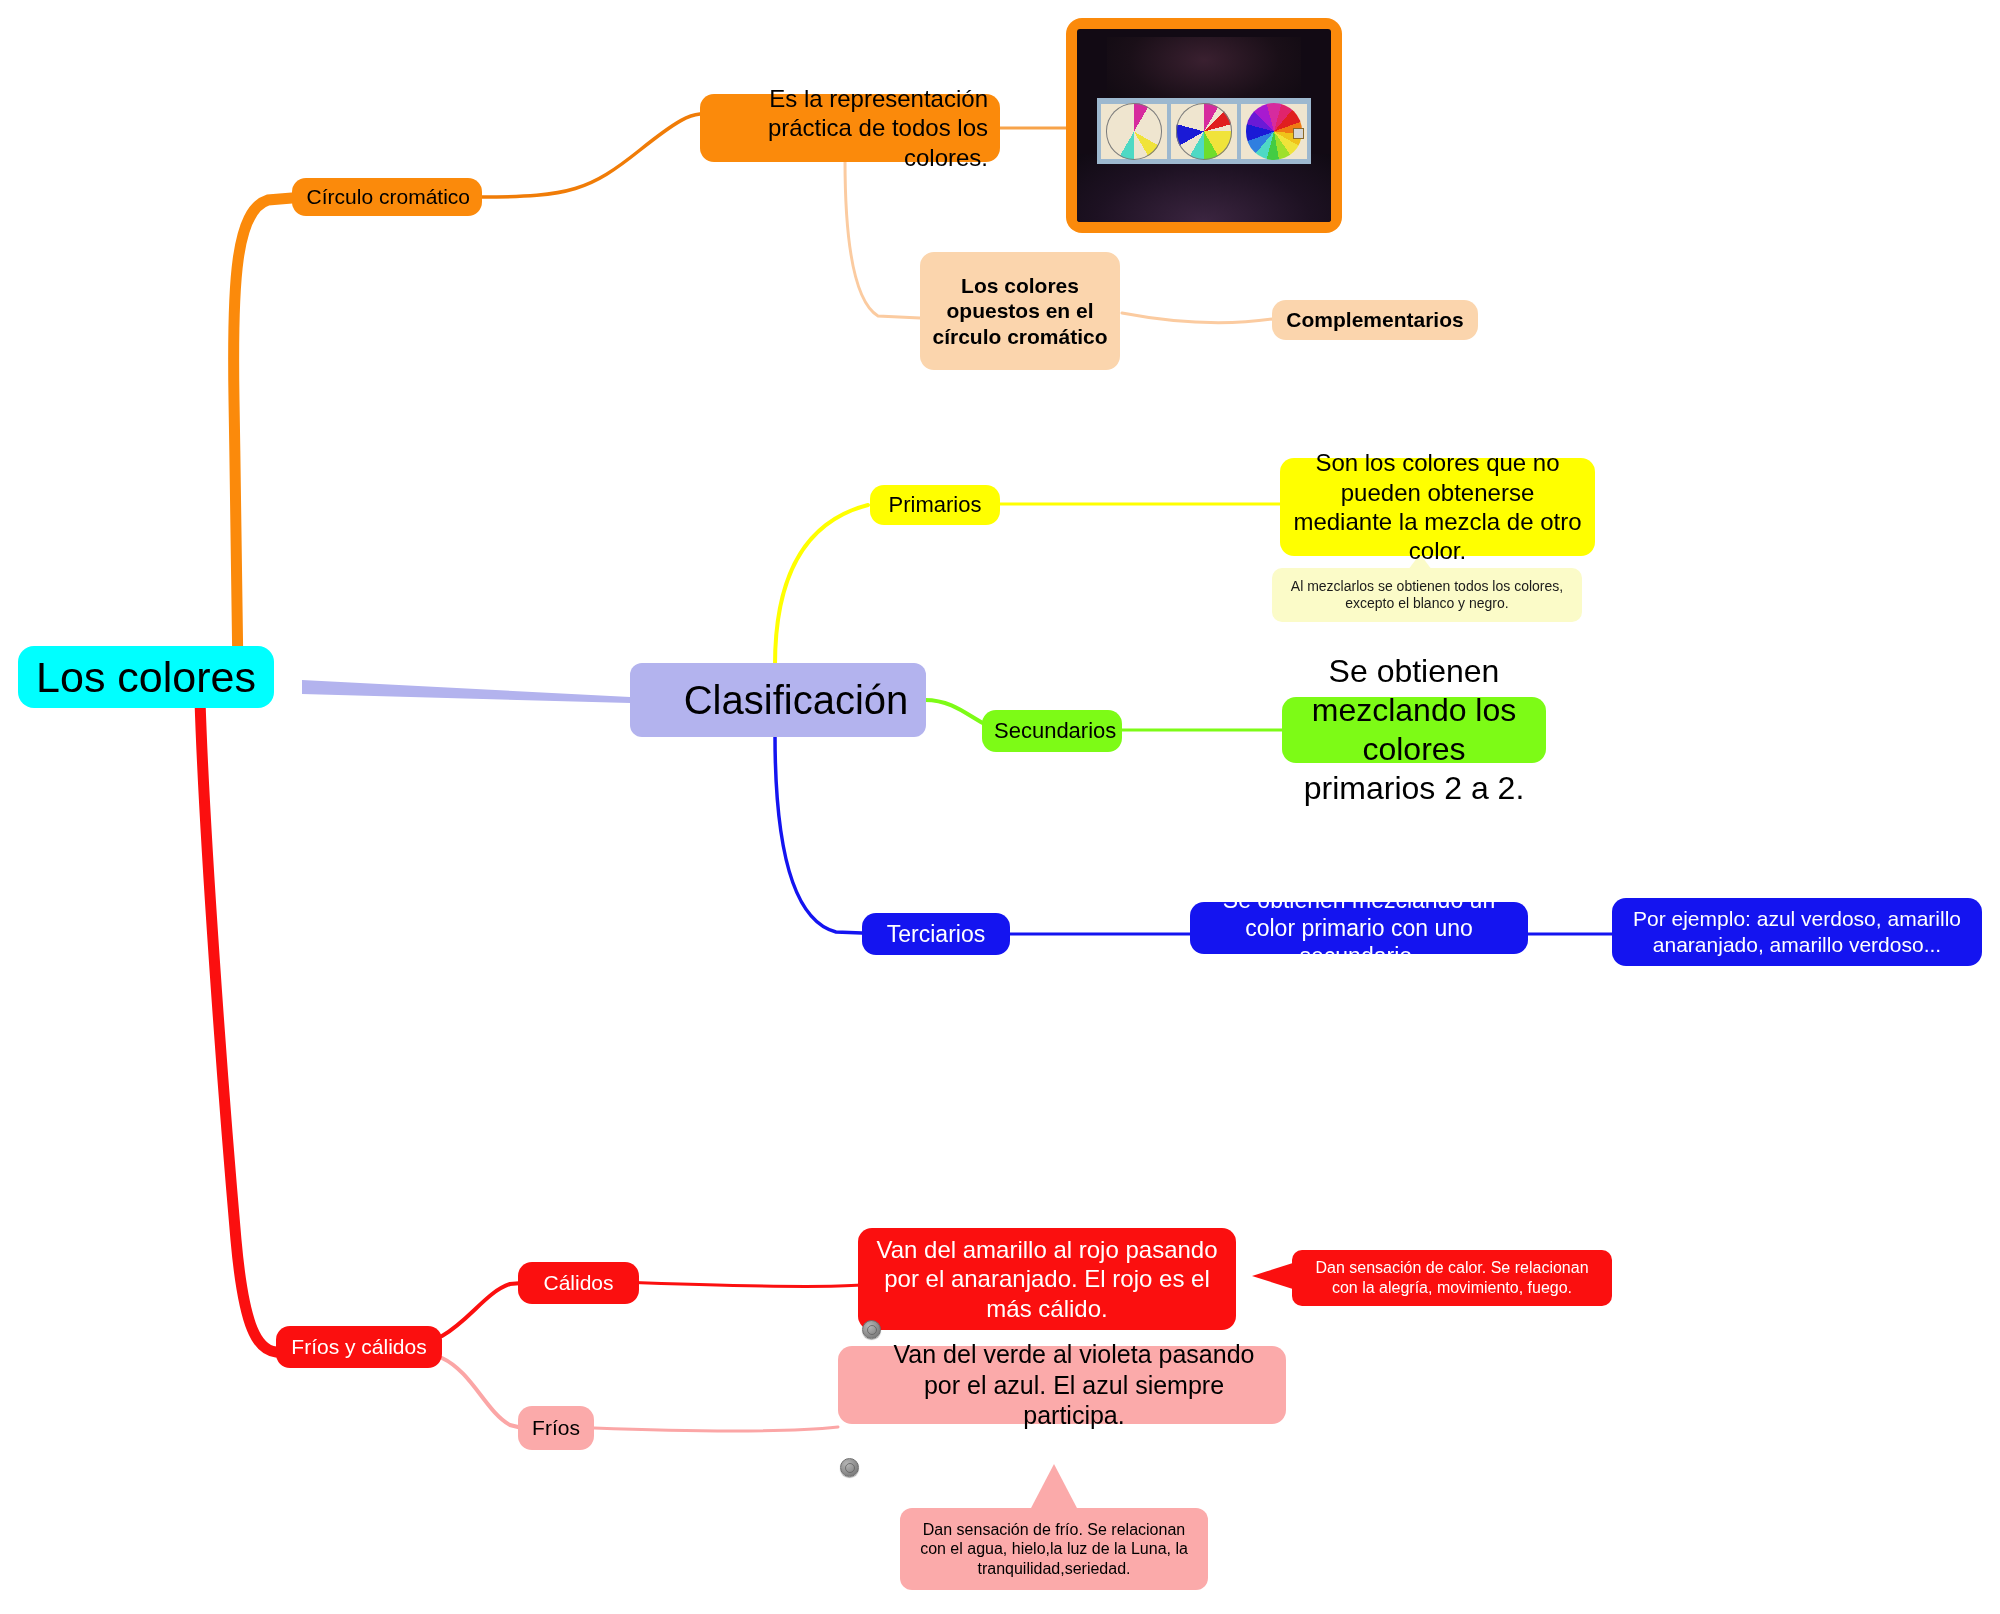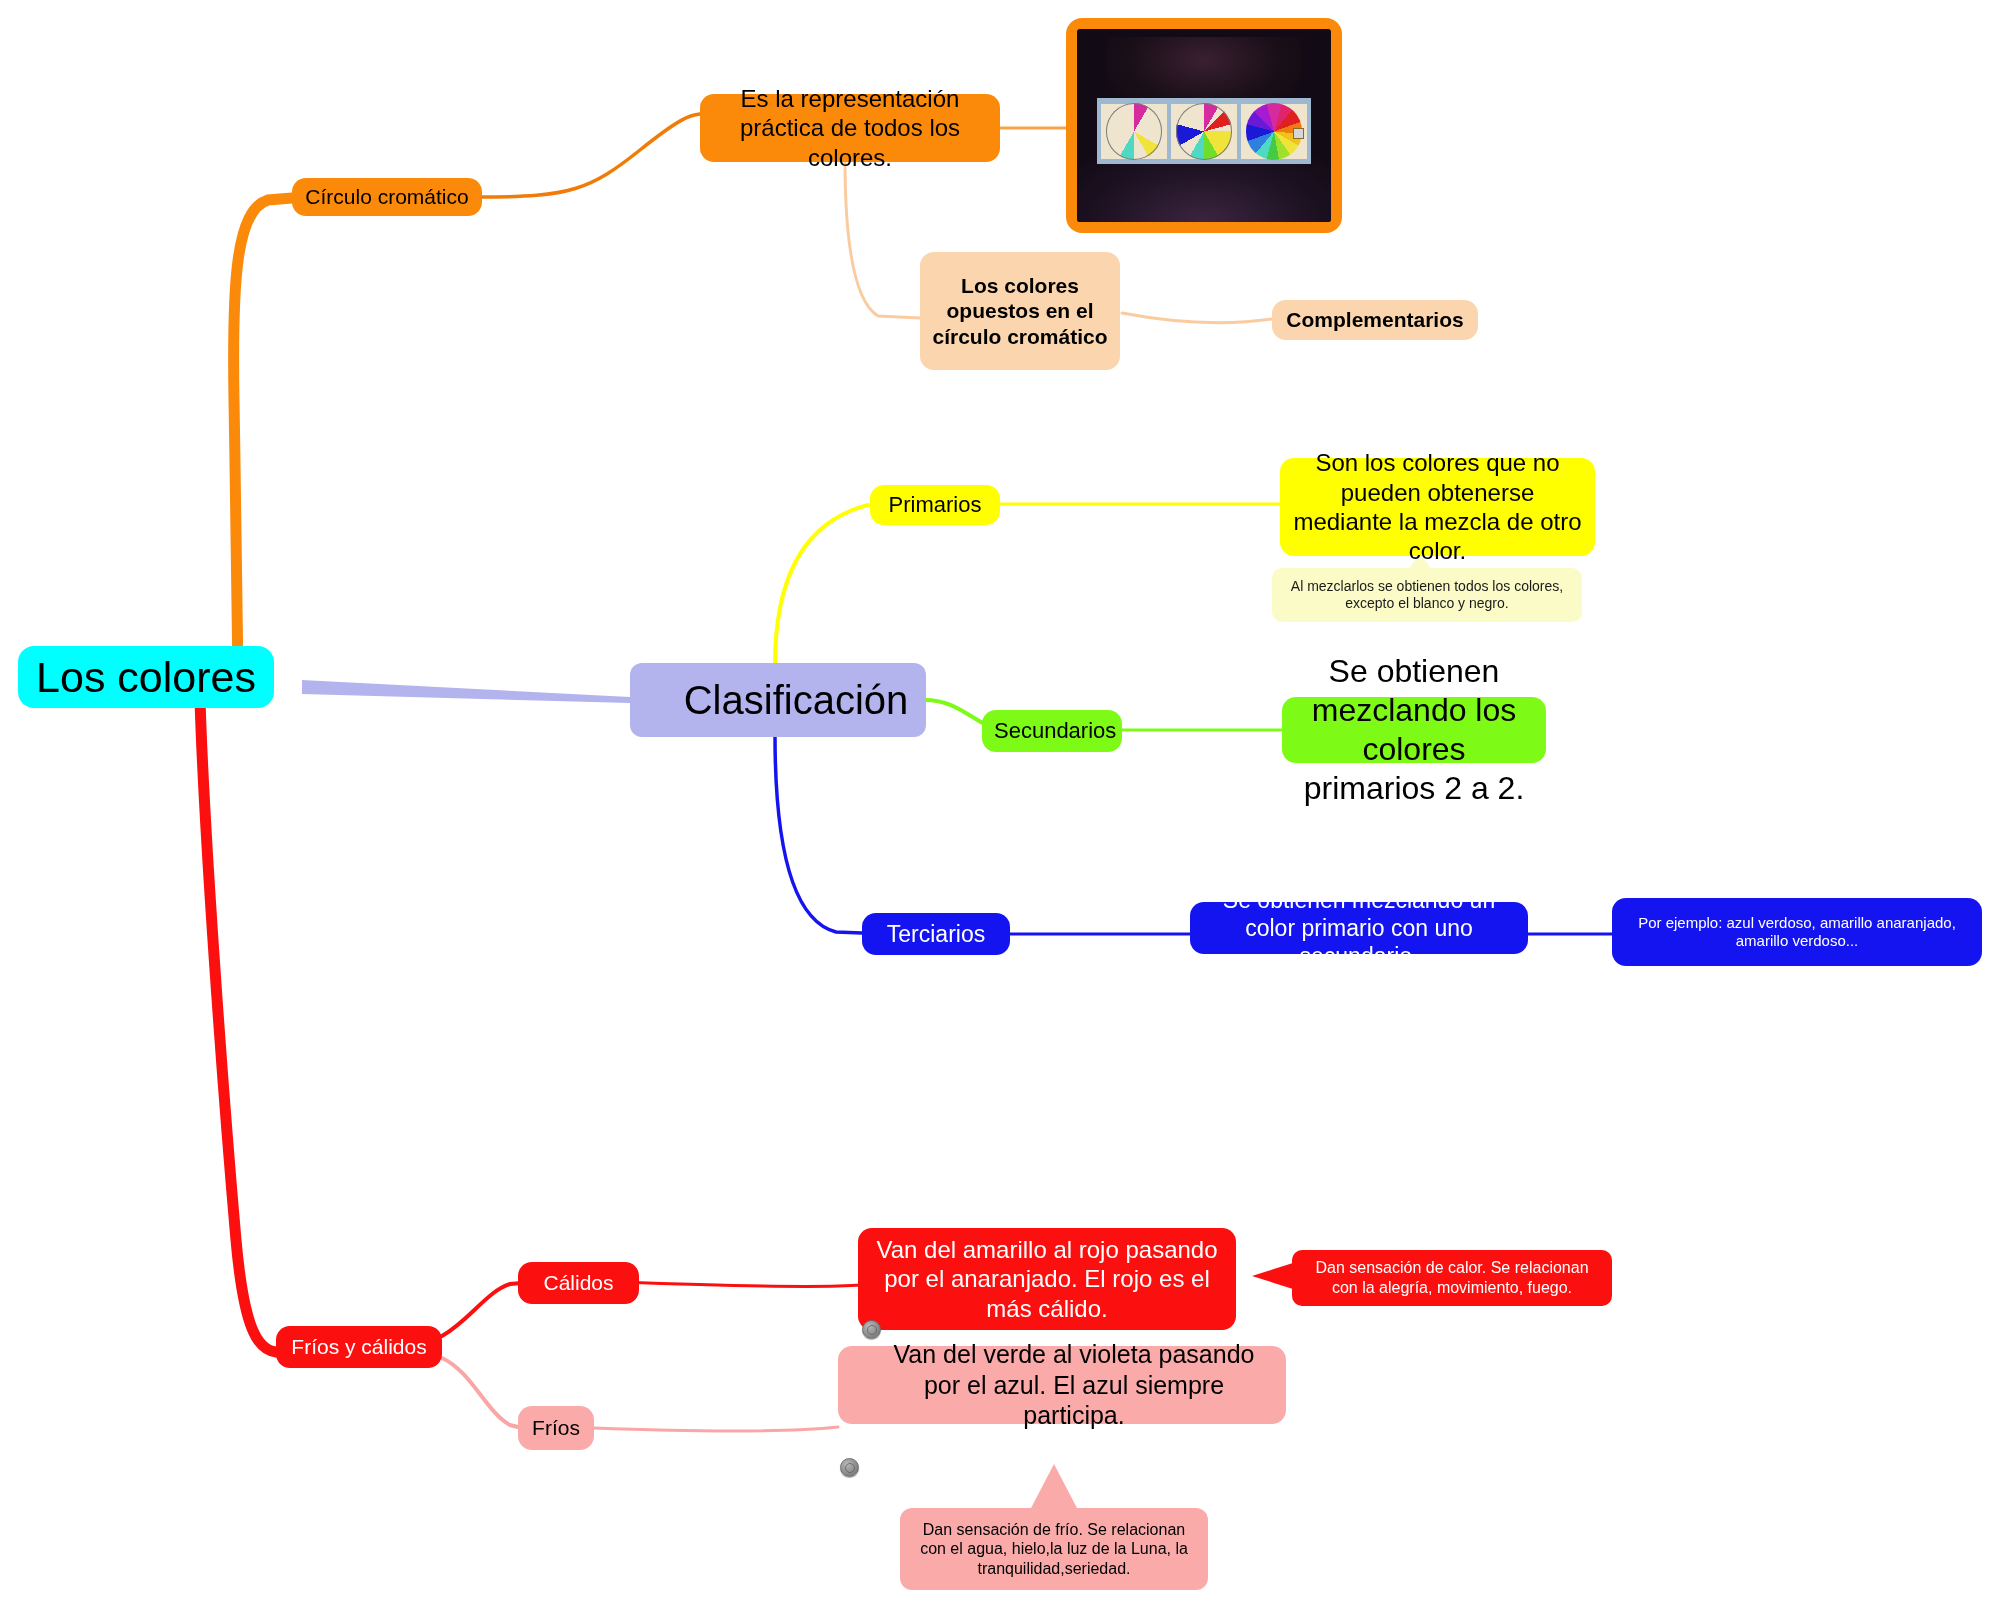--- a/index.html
+++ b/index.html
@@ -46,20 +46,21 @@
     color: #000000;
     font-size: 43px;
     border-radius: 16px;
     z-index: 8;
   }
 
   
   .n-orange {
     background: #fb8a0b;
     color: #000000;
+    text-align: right;
   }
   .n-orange-light {
     background: #fbd5ad;
     color: #000000;
     font-weight: bold;
   }
 
   
   .n-purple {
     background: #b3b3ee;
@@ -352,21 +353,21 @@
   </div>
 
   <div class="node n-blue" style="left:862px; top:913px; width:148px; height:42px; font-size:23px;">
     <span>Terciarios</span>
   </div>
 
   <div class="node n-blue" style="left:1190px; top:902px; width:338px; height:52px; font-size:23px;">
     <span>Se obtienen mezclando un color primario con uno secundario.</span>
   </div>
 
-  <div class="node n-blue" style="left:1612px; top:898px; width:370px; height:68px; font-size:15px;">
+  <div class="node n-blue" style="left:1612px; top:898px; width:370px; height:68px; font-size:21px;">
     <span>Por ejemplo: azul verdoso, amarillo anaranjado, amarillo verdoso...</span>
   </div>
 
   <div class="node n-red" style="left:276px; top:1326px; width:166px; height:42px; font-size:21px;">
     <span>Fríos y cálidos</span>
   </div>
 
   <div class="node n-red" style="left:518px; top:1262px; width:121px; height:42px; font-size:21px;">
     <span>Cálidos</span>
   </div>

